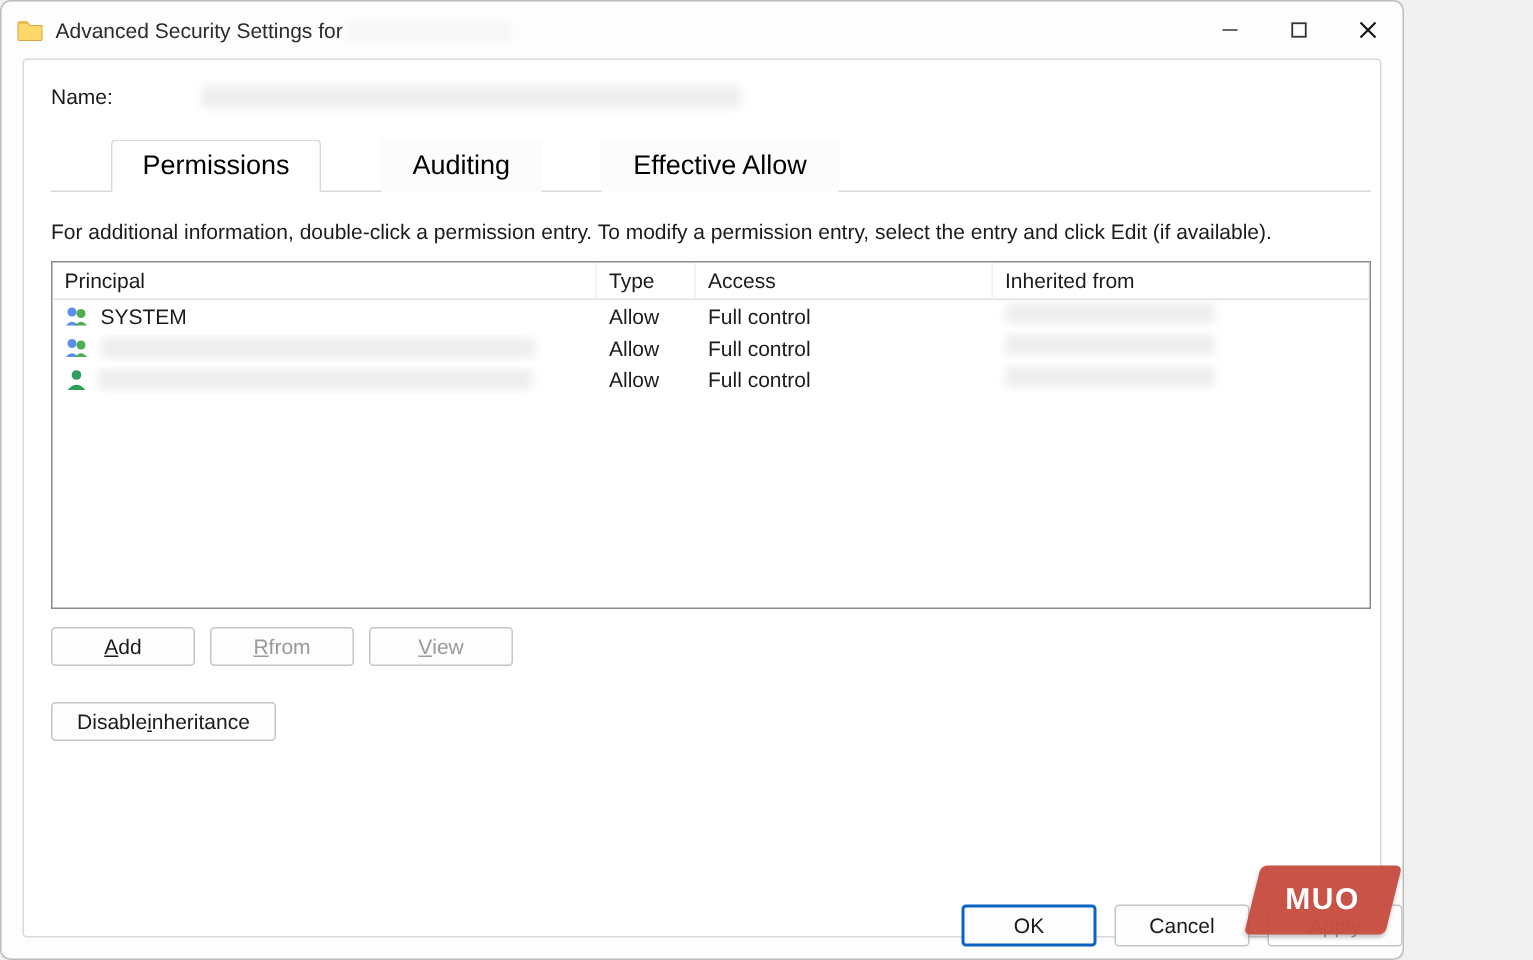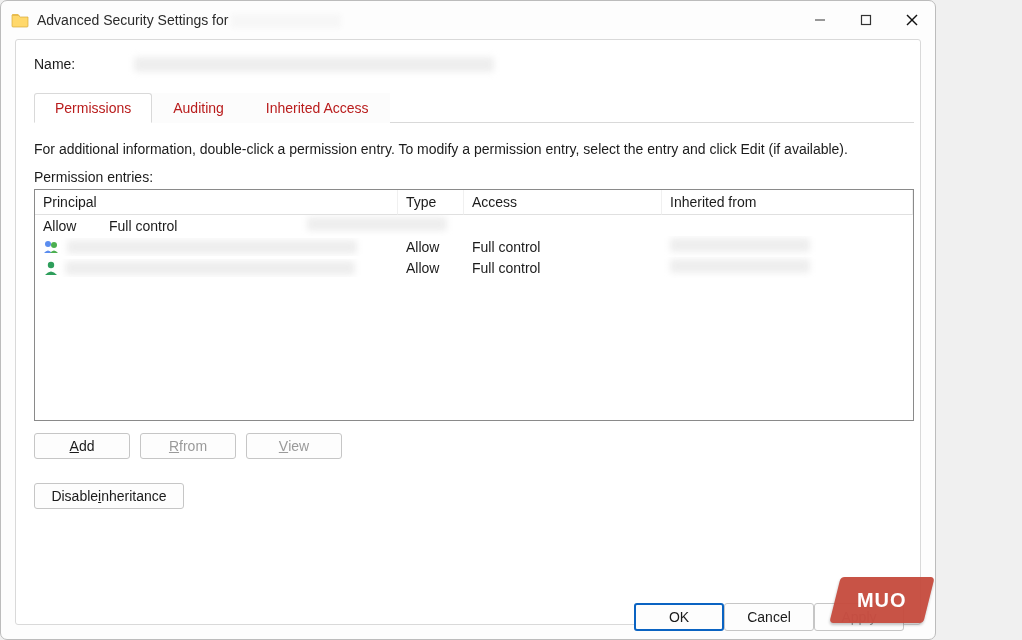--- a/index.html
+++ b/index.html
@@ -37,23 +37,24 @@
   }
   .owner-row .change-link {
     color: #0066cc; text-decoration: underline; margin-left: 6px; cursor: pointer;
   }
   .shield-icon { margin-left: 14px; display:inline-flex; }
 
   .tabs {
     display: flex; margin-top: 6px; border-bottom: 1px solid #d9d9d9;
   }
   .tab {
-    padding: 6px 20px; font-size: 14px; color: #b91c1c; cursor: pointer;
+    padding: 6px 20px; font-size: 18px; color: #000000; cursor: pointer;
     border: 1px solid transparent; border-bottom: none; position: relative; top: 1px;
     background:#fcfcfc;
+    margin-left:40px;
   }
   .tab.active {
     background: #ffffff; border-color: #d9d9d9; border-bottom: 1px solid #ffffff;
     border-radius: 3px 3px 0 0;
   }
 
   .instructions { font-size: 14px; color: #1b1b1b; margin: 18px 0 12px 0; }
   .entries-label { font-size: 14px; color: #1b1b1b; margin-bottom: 4px; }
 
   .entries-table {
@@ -83,21 +84,21 @@
     min-width: 96px; height: 26px; font-size: 14px; background: #fdfdfd;
     border: 1px solid #c6c6c6; border-radius: 3px; cursor: pointer;
     display: inline-flex; align-items: center; justify-content: center; color: #1b1b1b;
     padding: 0 12px;
   }
   .btn:disabled { color: #9a9a9a; cursor: default; }
   .btn .u { text-decoration: underline; }
   .disable-inherit-row { margin-top: 24px; }
 
   .footer {
-    position: absolute; right: 31px; bottom: 8px; display: flex; gap: 0;
+    position: absolute; right: 0; bottom: 8px; display: flex; gap: 12px;
   }
   .footer .btn { min-width: 90px; height: 28px; }
   .footer .btn.primary { border: 2px solid #0a63c2; }
   .footer .btn:disabled { color:#a0a0a0; }
 
   .muo-badge {
     position: absolute; right: 6px; bottom: 16px; width: 94px; height: 46px;
     background: #c64a3d; transform: skewX(-14deg); border-radius: 4px;
     display:flex; align-items:center; justify-content:center;
     box-shadow: 0 2px 3px rgba(0,0,0,.25); opacity: 0.95;
@@ -146,35 +147,45 @@
 
     <div class="info-row">
       <span class="info-label">Name:</span>
       <span class="info-value-blur" style="width:360px"></span>
     </div>
 
 
     <div class="tabs">
       <div class="tab active">Permissions</div>
       <div class="tab">Auditing</div>
-      <div class="tab">Inherited Access</div>
+      <div class="tab">Effective Allow</div>
     </div>
 
     <div class="instructions">For additional information, double-click a permission entry. To modify a permission entry, select the entry and click Edit (if available).</div>
-    <div class="entries-label">Permission entries:</div>
 
     <div class="entries-table">
       <div class="entries-header">
         <div class="col col-principal">Principal</div>
         <div class="col col-type">Type</div>
         <div class="col col-access">Access</div>
         <div class="col col-inherited">Inherited from</div>
       </div>
       <div id="rows-container">
           <div class="entries-row">
+            <div class="col col-principal">
+              <span class="principal-icon">
+                <svg width="18" height="14" viewBox="0 0 18 14">
+                  <circle cx="5" cy="4" r="3" fill="#5b8def"></circle>
+                  <circle cx="11" cy="5" r="3" fill="#4caf50"></circle>
+                  <path d="M1 13 Q5 8 9 13 Z" fill="#5b8def"></path>
+                  <path d="M7 13 Q11 8 15 13 Z" fill="#4caf50"></path>
+                </svg>
+              </span>
+              <span>SYSTEM</span>
+            </div>
             <div class="col col-type">Allow</div>
             <div class="col col-access">Full control</div>
             <div class="col col-inherited"><span class="blur-cell" style="width:140px"></span></div>
           </div>
           <div class="entries-row">
             <div class="col col-principal">
               <span class="principal-icon">
                 <svg width="18" height="14" viewBox="0 0 18 14">
                   <circle cx="5" cy="4" r="3" fill="#5b8def"></circle>
                   <circle cx="11" cy="5" r="3" fill="#4caf50"></circle>

